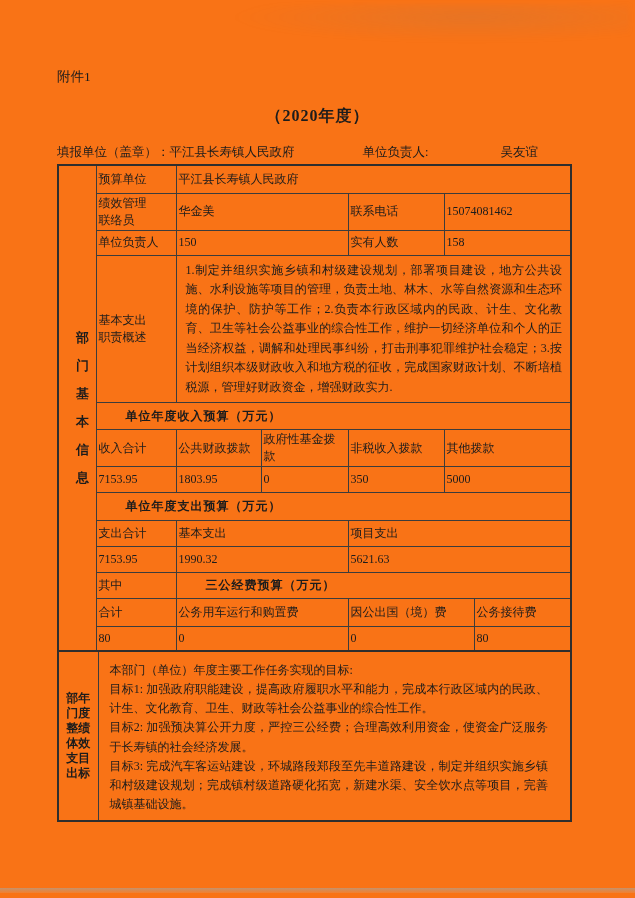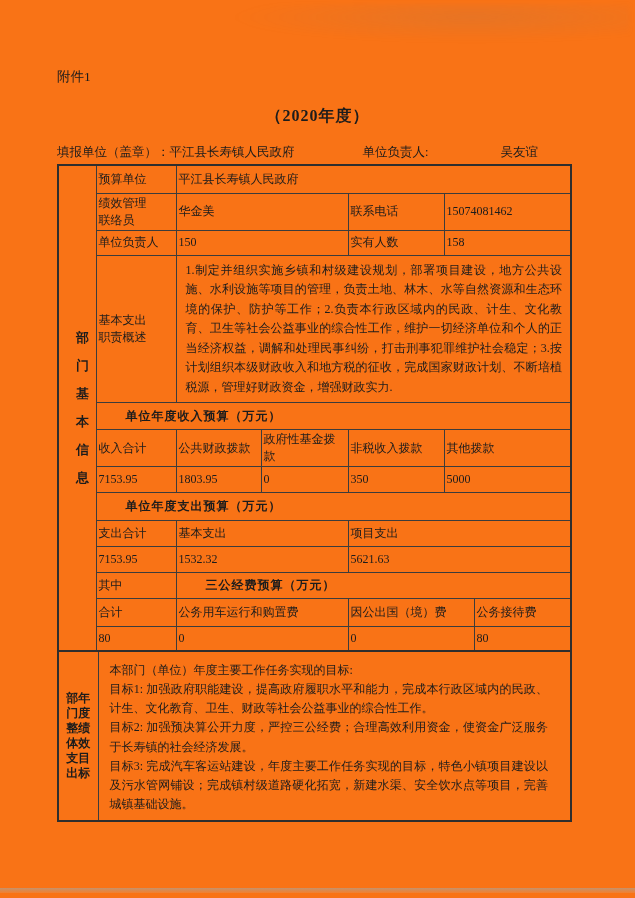--- a/index.html
+++ b/index.html
@@ -185,21 +185,21 @@
     <tr style="height:28px">
       <td class="sechdr" colspan="6">单位年度支出预算（万元）</td>
     </tr>
     <tr style="height:26px">
       <td>支出合计</td>
       <td colspan="2">基本支出</td>
       <td colspan="3">项目支出</td>
     </tr>
     <tr style="height:26px">
       <td>7153.95</td>
-      <td colspan="2">1532.32</td>
+      <td colspan="2">1990.32</td>
       <td colspan="3">5621.63</td>
     </tr>
     <tr style="height:26px">
       <td>其中</td>
       <td class="sechdr" colspan="5">三公经费预算（万元）</td>
     </tr>
     <tr style="height:28px">
       <td>合计</td>
       <td colspan="2">公务用车运行和购置费</td>
       <td colspan="2">因公出国（境）费</td>
@@ -224,20 +224,20 @@
       <td class="vstrip2">
         <div class="vcols">
           <div class="vtext2">部门整体支出</div>
           <div class="vtext2">年度绩效目标</div>
         </div>
       </td>
       <td class="goals">
         <div>本部门（单位）年度主要工作任务实现的目标:</div>
         <div>目标1: 加强政府职能建设，提高政府履职水平和能力，完成本行政区域内的民政、计生、文化教育、卫生、财政等社会公益事业的综合性工作。</div>
         <div>目标2: 加强预决算公开力度，严控三公经费；合理高效利用资金，使资金广泛服务于长寿镇的社会经济发展。</div>
-        <div>目标3: 完成汽车客运站建设，年度主要工作任务实现的目标，特色小镇项目建设以及污水管网铺设；完成镇村级道路硬化拓宽，新建水渠、安全饮水点等项目，完善城镇基础设施。</div>
+        <div>目标3: 完成汽车客运站建设，环城路段郑段至先丰道路建设，制定并组织实施乡镇和村级建设规划；完成镇村级道路硬化拓宽，新建水渠、安全饮水点等项目，完善城镇基础设施。</div>
       </td>
     </tr>
   </tbody>
     </table>
 
   <div class="page-bottom-edge"></div>
 </div>
 
 </body></html>

